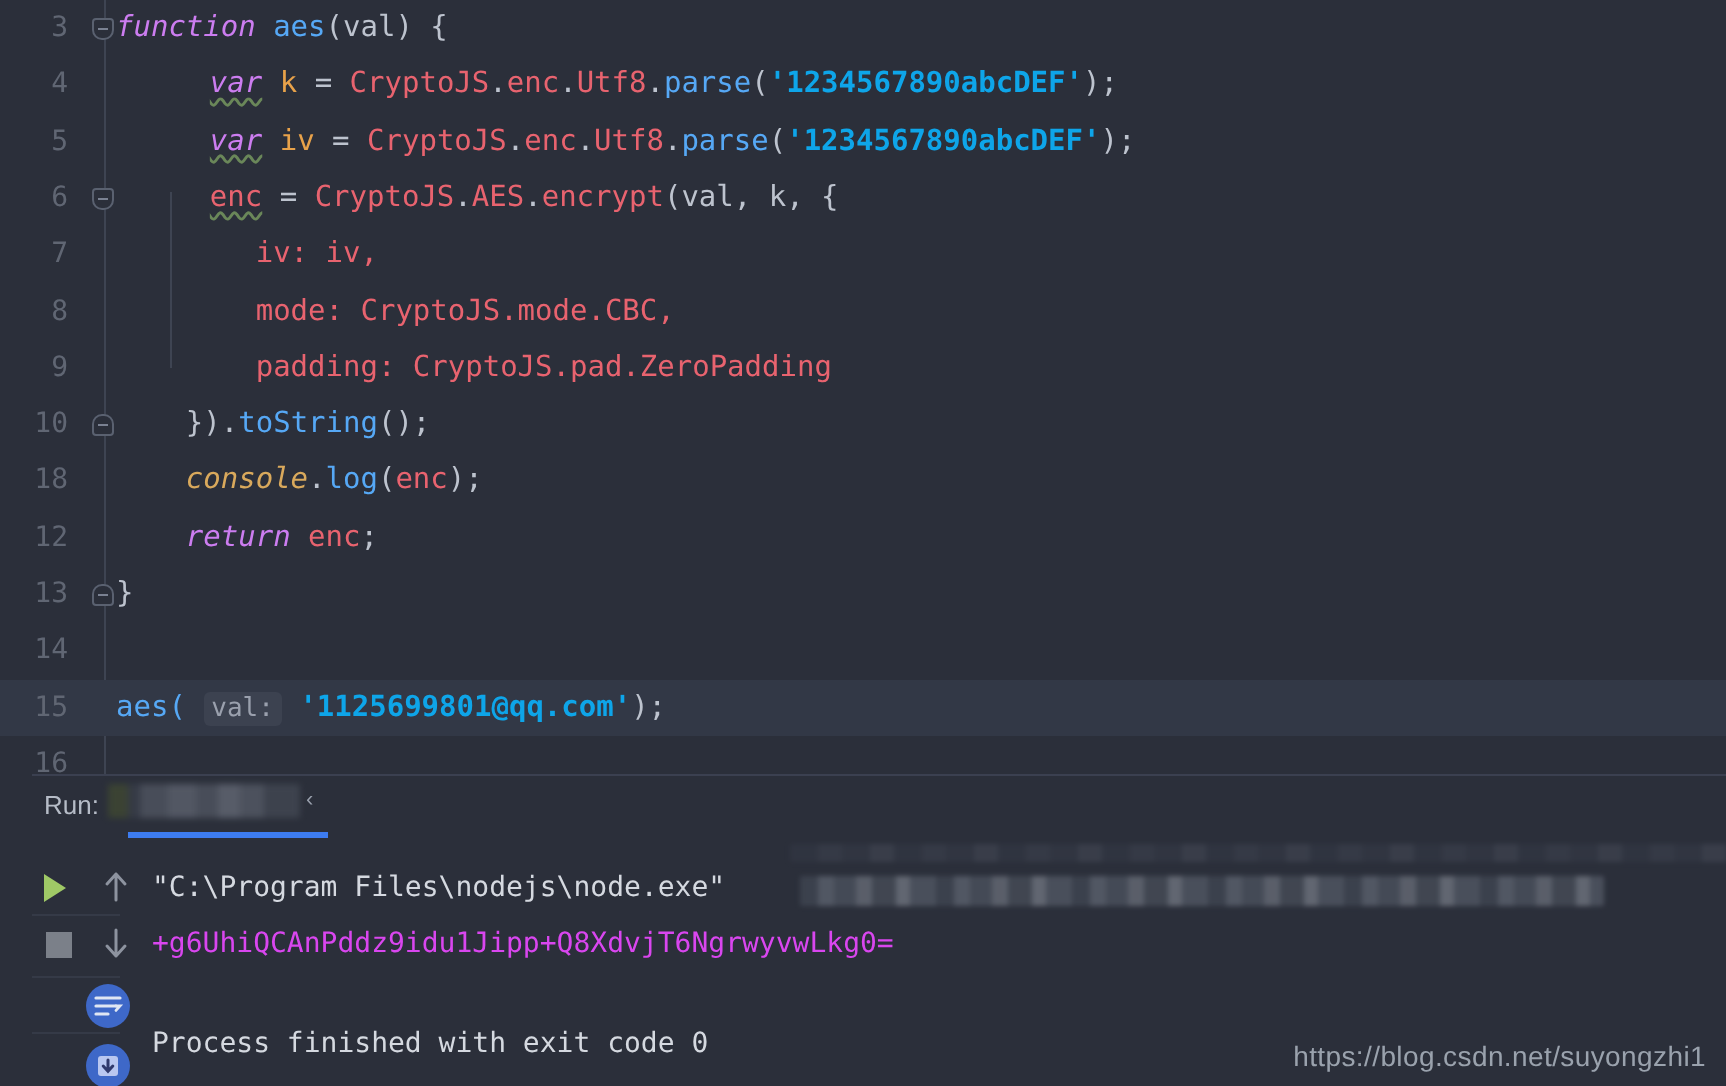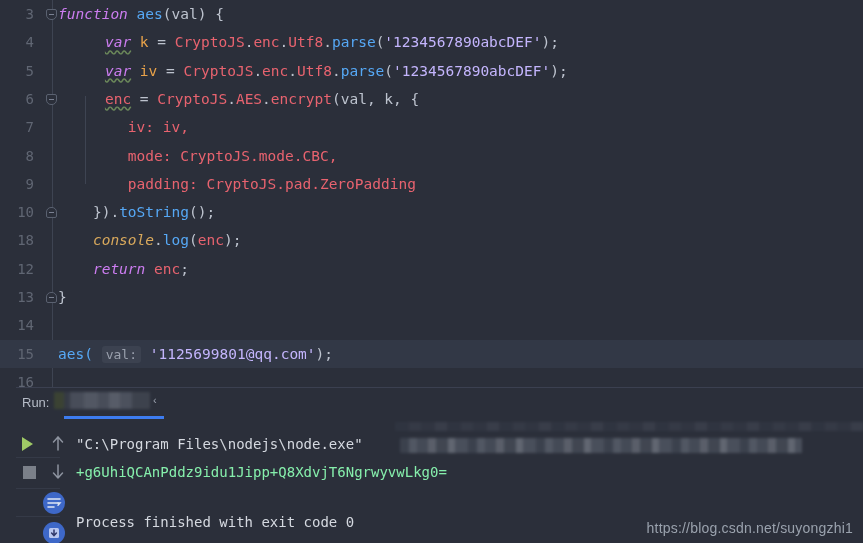--- a/index.html
+++ b/index.html
@@ -42,21 +42,21 @@
   .guide-inner{
     position:absolute;left:85px;top:96px;width:1px;height:88px;background:#3e4452;
   }
   .code-text{position:absolute;left:58px;top:0;}
 
   
   .kw{color:#cc7df0;font-style:italic;}
   .fn{color:#56a8f5;}
   .plain{color:#bdc3ce;}
   .prop{color:#e8636f;}
-  .str{color:#c4b5fd;}
+  .str{color:#0ea5e9;font-weight:bold;}
   .field{color:#e8a24a;}
   .obj{color:#d9a95c;font-style:italic;}
   .warnu{
     text-decoration:underline wavy #6a8759;
     text-decoration-skip-ink:none;
     text-underline-offset:2px;
     margin-left:12px;
   }
   .hint{
     background:#3c4250;color:#9aa0ad;border-radius:3px;
@@ -116,21 +116,21 @@
   .circ-btn{
     position:absolute;width:22px;height:22px;border-radius:50%;background:#3e68c8;
   }
 
   .console-out{
     position:absolute;left:44px;top:33px;width:819px;height:123px;overflow:hidden;
     font-family:"DejaVu Sans Mono","Liberation Mono",monospace;font-size:14px;
   }
   .out-line{position:absolute;white-space:pre;}
   .o-white{color:#d5d9e0;}
-  .o-blue{color:#86efac;}
+  .o-blue{color:#d946ef;}
   .blurline{
     position:absolute;height:15px;border-radius:1px;
     background:
       repeating-linear-gradient(90deg,
         #3d434f 0px,#3d434f 9px,
         #555b67 9px,#555b67 17px,
         #474d59 17px,#474d59 28px,
         #5e636e 28px,#5e636e 36px,
         #434954 36px,#434954 48px,
         #666b76 48px,#666b76 55px,

